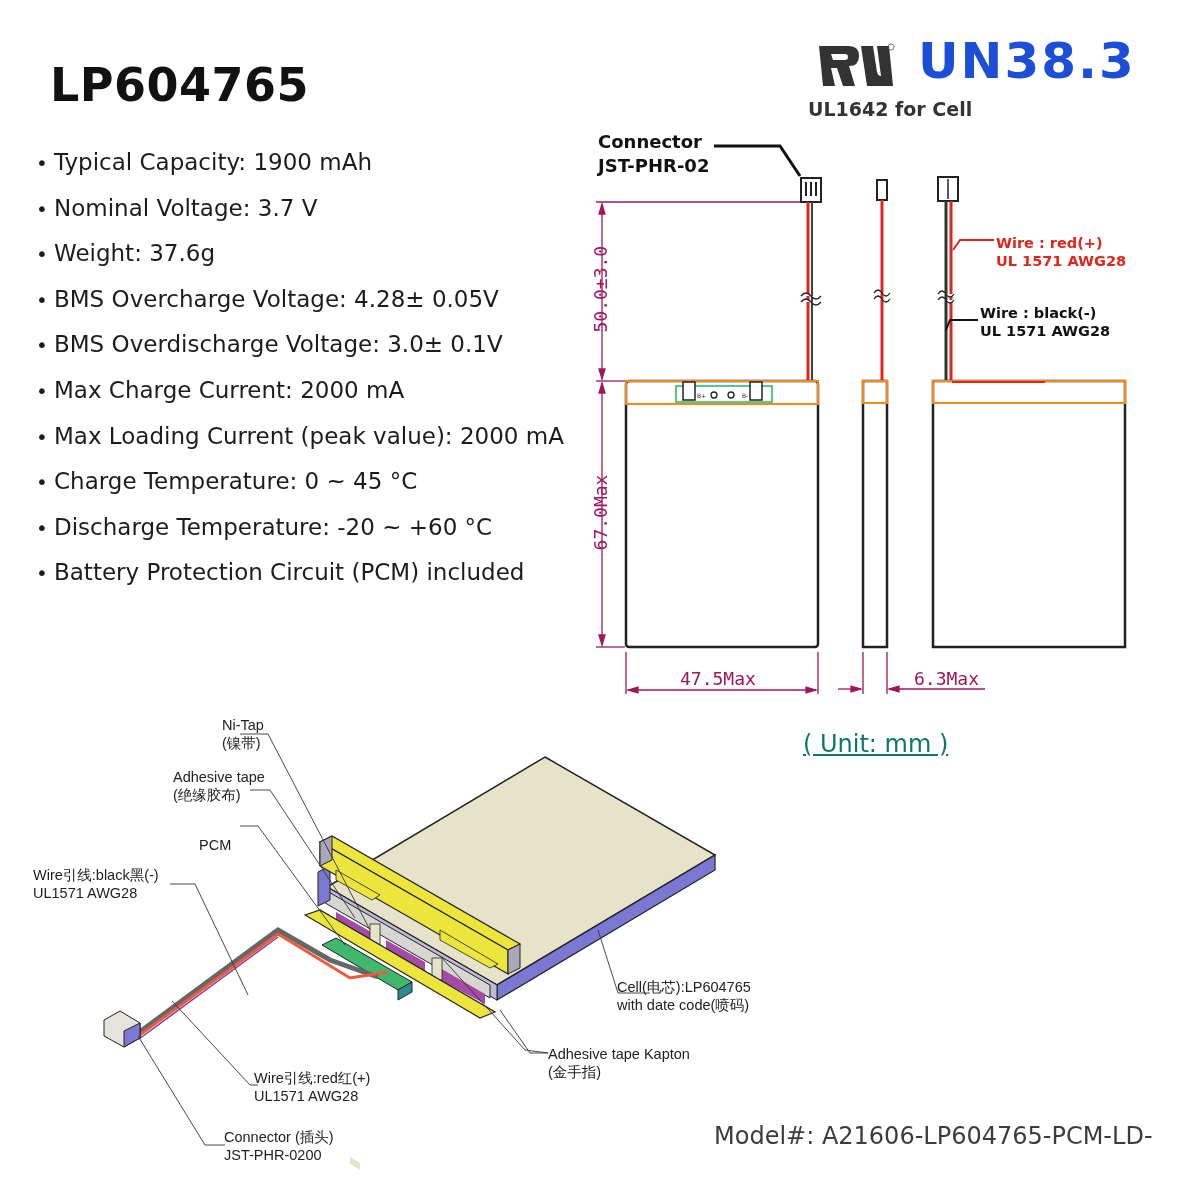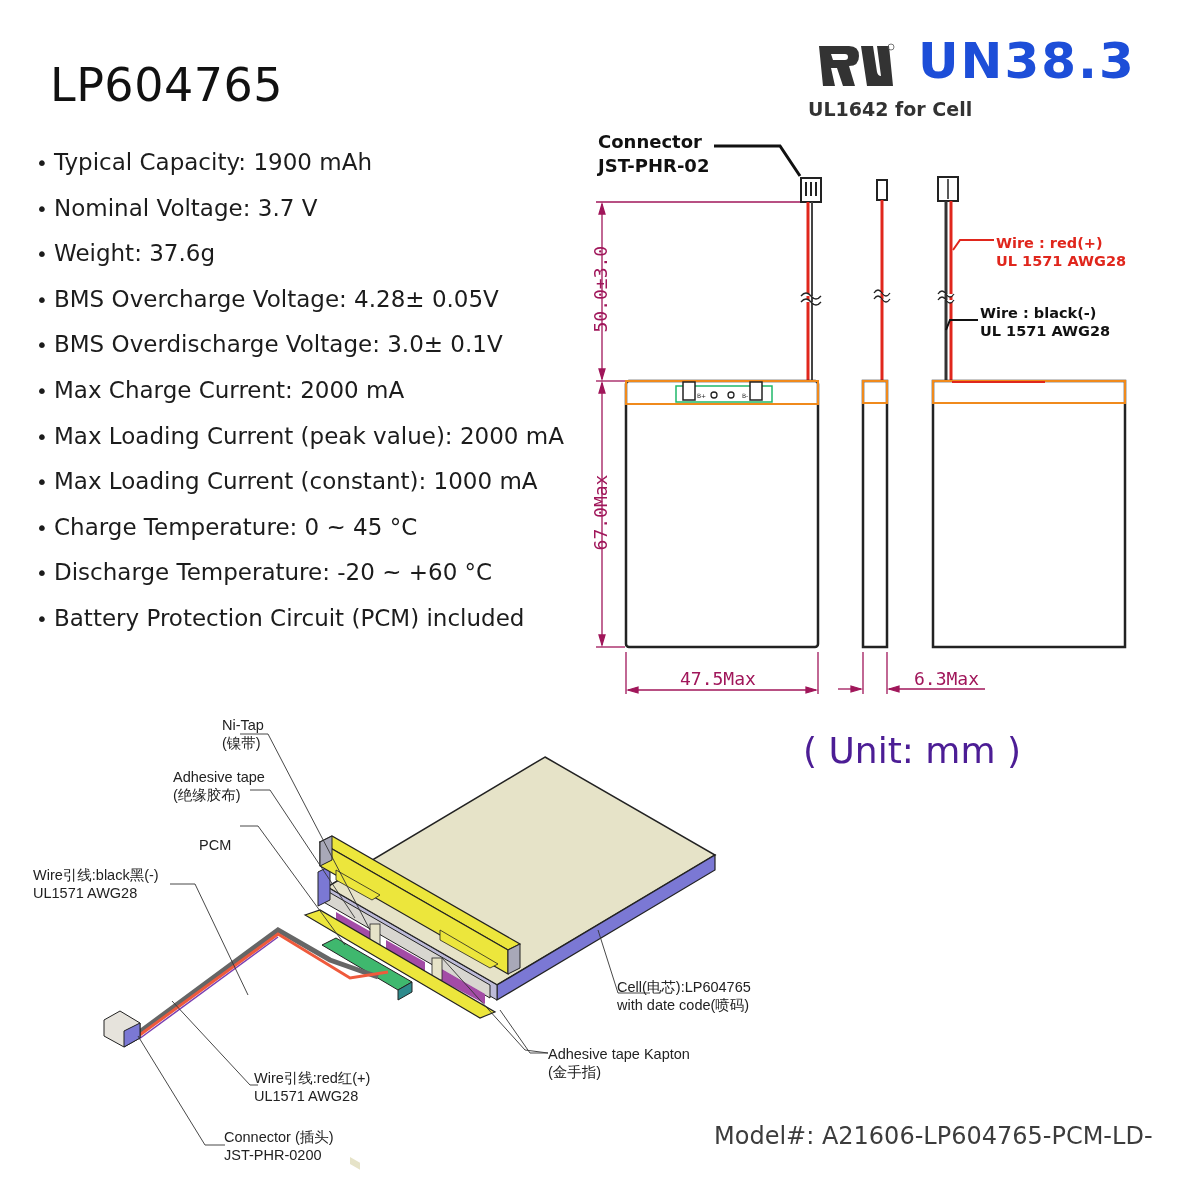--- a/index.html
+++ b/index.html
@@ -1,34 +1,34 @@
 <!DOCTYPE html>
 <html><head>
 <meta charset="utf-8">
 <style>
   html, body { margin: 0; padding: 0; background: #ffffff; }
   body { width: 1200px; height: 1200px; position: relative; overflow: hidden;
          font-family: "DejaVu Sans", "Liberation Sans", sans-serif; color: #1a1a1a; }
   .abs { position: absolute; }
-  .title { left: 50px; top: 58px; font-size: 46px; font-weight: 400; letter-spacing: 0.5px; color: #111; }
+  .title { left: 50px; top: 58px; font-size: 46px; font-weight: 700; letter-spacing: 0.5px; color: #111; }
   .specs { left: 30px; top: 142px; margin: 0; padding: 0; list-style: none; }
   .specs li { font-size: 23px; height: 45.6px; line-height: 40px; white-space: nowrap; color: #1c1c1c; }
   .specs li .bullet { display: inline-block; width: 24px; text-align: center; font-size: 20px; }
   .cert-ul { left: 815px; top: 42px; }
   .cert-caption { left: 808px; top: 98px; font-size: 19px; font-weight: bold; color: #333; }
   .un { left: 918px; top: 32px; font-size: 50px; font-weight: bold; color: #1d4ed8; letter-spacing: 2px; }
   .conn-label { left: 598px; top: 130px; font-size: 18px; font-weight: bold; line-height: 24px; color: #111; }
   .wire-red { left: 996px; top: 234px; font-size: 14.5px; font-weight: bold; line-height: 18px; color: #e0261c; }
   .wire-black { left: 980px; top: 304px; font-size: 14.5px; font-weight: bold; line-height: 18px; color: #111; }
   .dim { color: #a0165a; font-size: 18px; font-family: "DejaVu Sans Mono", "Liberation Mono", monospace; text-align: center; }
   .dim-50 { left: 560px; top: 282px; transform: rotate(-90deg); transform-origin: center; width: 80px; text-align: center; }
   .dim-67 { left: 545px; top: 502px; transform: rotate(-90deg); transform-origin: center; width: 110px; text-align: center; }
   .dim-47 { left: 680px; top: 668px; }
   .dim-6 { left: 914px; top: 668px; }
-  .unit { left: 803px; top: 730px; font-size: 36px; color: #4c1d95; }
+  .unit { left: 803px; top: 730px; font-size: 24px; color: #0f766e; text-decoration: underline; }
   .callout { font-family: "Liberation Sans", sans-serif; font-size: 14.5px; line-height: 18px; color: #222; }
   .model { left: 714px; top: 1122px; font-size: 24px; color: #3c3c3c; }
   svg { position: absolute; left: 0; top: 0; }
 </style>
 </head>
 <body>
 
 <div class="abs title">LP604765</div>
 
 <div class="abs cert-ul">
@@ -42,21 +42,20 @@
 <div class="abs un">UN38.3</div>
 
 <ul class="abs specs">
   <li><span class="bullet">•</span><span>Typical Capacity: 1900 mAh</span></li>
   <li><span class="bullet">•</span><span>Nominal Voltage: 3.7 V</span></li>
   <li><span class="bullet">•</span><span>Weight: 37.6g</span></li>
   <li><span class="bullet">•</span><span>BMS Overcharge Voltage: 4.28± 0.05V</span></li>
   <li><span class="bullet">•</span><span>BMS Overdischarge Voltage: 3.0± 0.1V</span></li>
   <li><span class="bullet">•</span><span>Max Charge Current: 2000 mA</span></li>
   <li><span class="bullet">•</span><span>Max Loading Current (peak value): 2000 mA</span></li>
-  <li><span class="bullet">•</span><span>Max Loading Current (constant): 1000 mA</span></li>
   <li><span class="bullet">•</span><span>Charge Temperature: 0 ~ 45 °C</span></li>
   <li><span class="bullet">•</span><span>Discharge Temperature: -20 ~ +60 °C</span></li>
   <li><span class="bullet">•</span><span>Battery Protection Circuit (PCM) included</span></li>
 </ul>
 
 <svg width="1200" height="1200">
 
   <polyline points="714,146 780,146 800,176" fill="none" stroke="#111" stroke-width="3"></polyline>
 
   <g>

